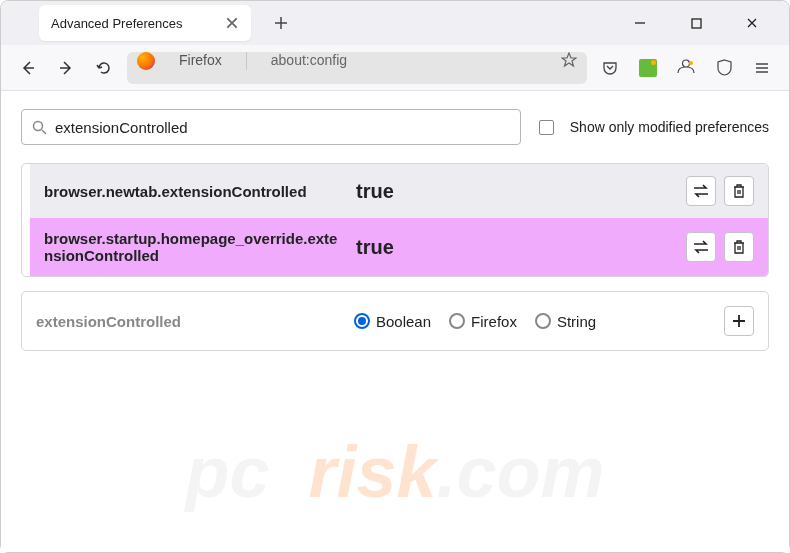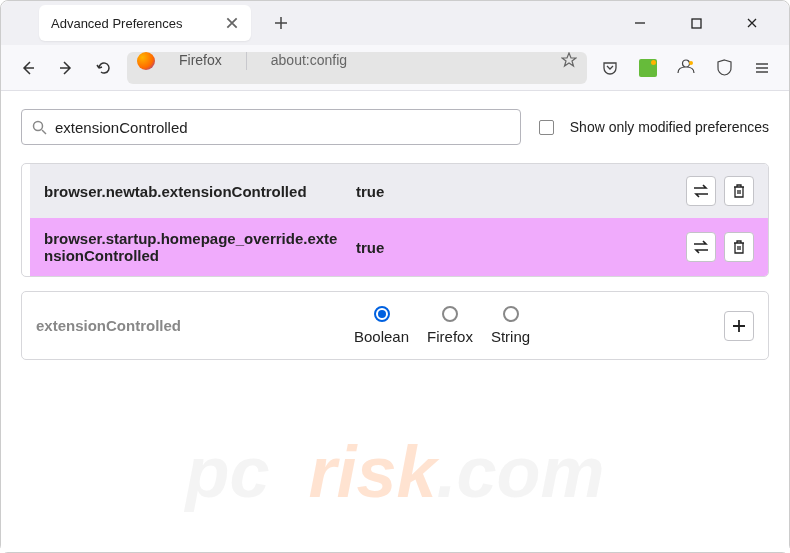--- a/index.html
+++ b/index.html
@@ -33,27 +33,27 @@
 .search-box { flex: 1; height: 36px; border: 1px solid #b5b5bc; border-radius: 4px; display: flex; align-items: center; padding: 0 10px; gap: 8px; color: #444; }
 .search-input { border: none; outline: none; flex: 1; font-size: 15px; color: #222; background: transparent; }
 .check-row { display: flex; align-items: center; gap: 16px; font-size: 14px; color: #222; }
 .checkbox { width: 15px; height: 15px; border: 1px solid #888; border-radius: 2px; background: #fff; }
 
 .pref-list { border: 1px solid #d7d7db; border-radius: 5px; overflow: hidden; margin-bottom: 14px; }
 .pref-row { display: flex; align-items: center; padding: 12px 14px; gap: 12px; margin-left: 8px; }
 .pref-row.dark { background: #ececf1; }
 .pref-row.light { background: #f0abfc; }
 .pref-name { width: 300px; font-size: 15px; font-weight: 700; color: #222; word-break: break-all; }
-.pref-val { font-size: 15px; font-weight: 700; color: #222; flex: 1; }
+.pref-val { font-size: 20px; font-weight: 700; color: #222; flex: 1; }
 .row-icons { display: flex; gap: 8px; }
 .icon-btn { width: 30px; height: 30px; border: 1px solid #c3c3c8; border-radius: 4px; background: #fff; display: flex; align-items: center; justify-content: center; color: #222; }
 
 .add-row { border: 1px solid #d7d7db; border-radius: 5px; padding: 14px; display: flex; align-items: center; gap: 18px; }
 .add-name { width: 300px; font-size: 15px; font-weight: 700; color: #888; }
-.radio-wrap { display: flex; align-items: center; gap: 6px; font-size: 15px; color: #222; flex-direction: column; }
+.radio-wrap { display: flex; align-items: center; gap: 6px; font-size: 15px; color: #222; }
 .radio { width: 16px; height: 16px; border: 2px solid #888; border-radius: 50%; display: inline-block; position: relative; }
 .radio.selected { border-color: #0061e0; }
 .radio.selected::after { content: ""; position: absolute; inset: 2px; border-radius: 50%; background: #0061e0; }
 .add-spacer { flex: 1; }
 
 .watermark { position: absolute; left: 50%; top: 340px; transform: translateX(-50%); font-size: 72px; font-weight: 700; color: rgba(200,200,200,0.2); font-style: italic; pointer-events: none; }
 .watermark .r { color: rgba(255,100,0,0.18); margin-left: 39px; }
 
 .ff-logo { width: 18px; height: 18px; border-radius: 50%; background: radial-gradient(circle at 30% 30%, #ffb300, #ff6a00 60%, #7b29d4 100%); }
 </style>

